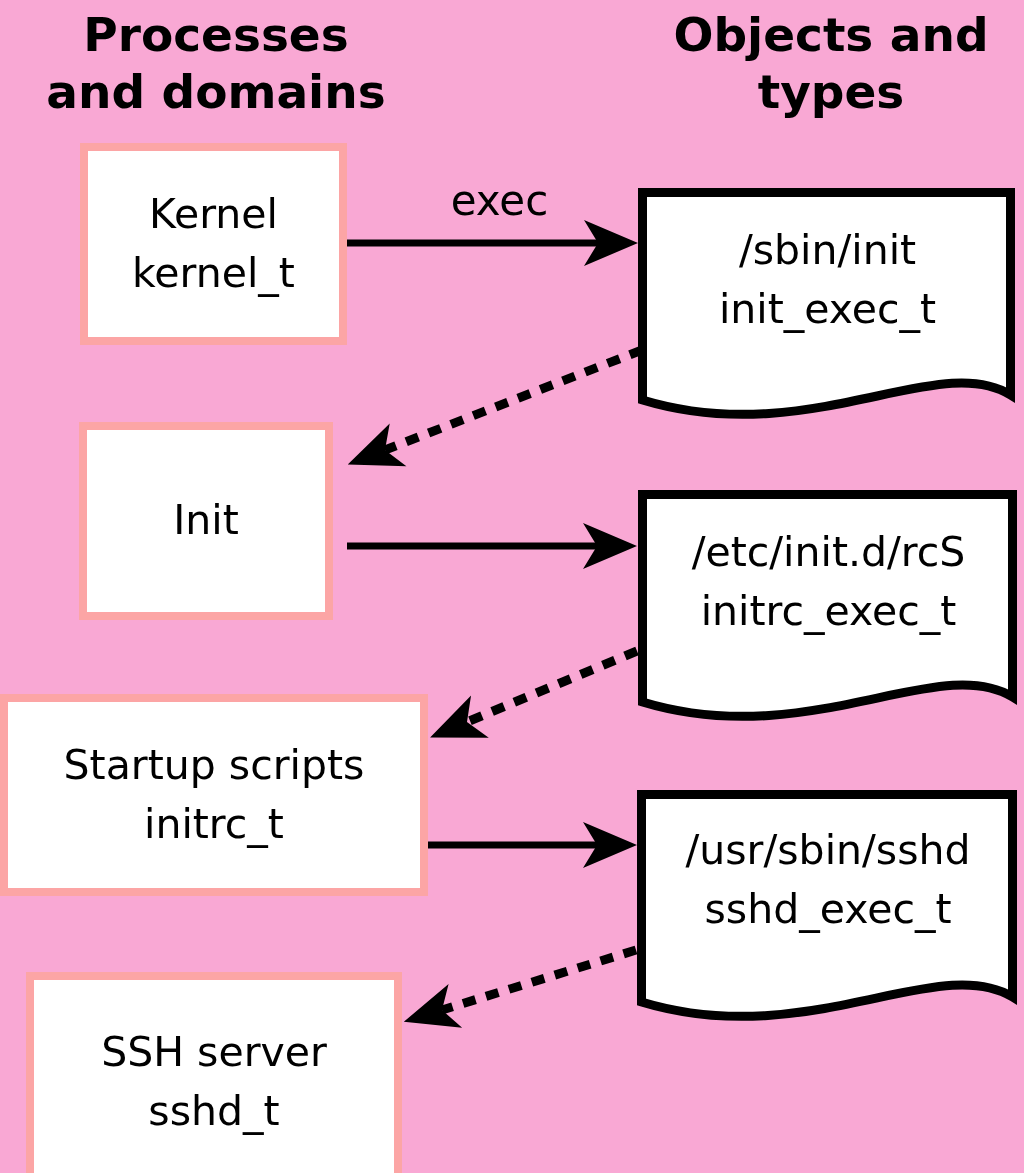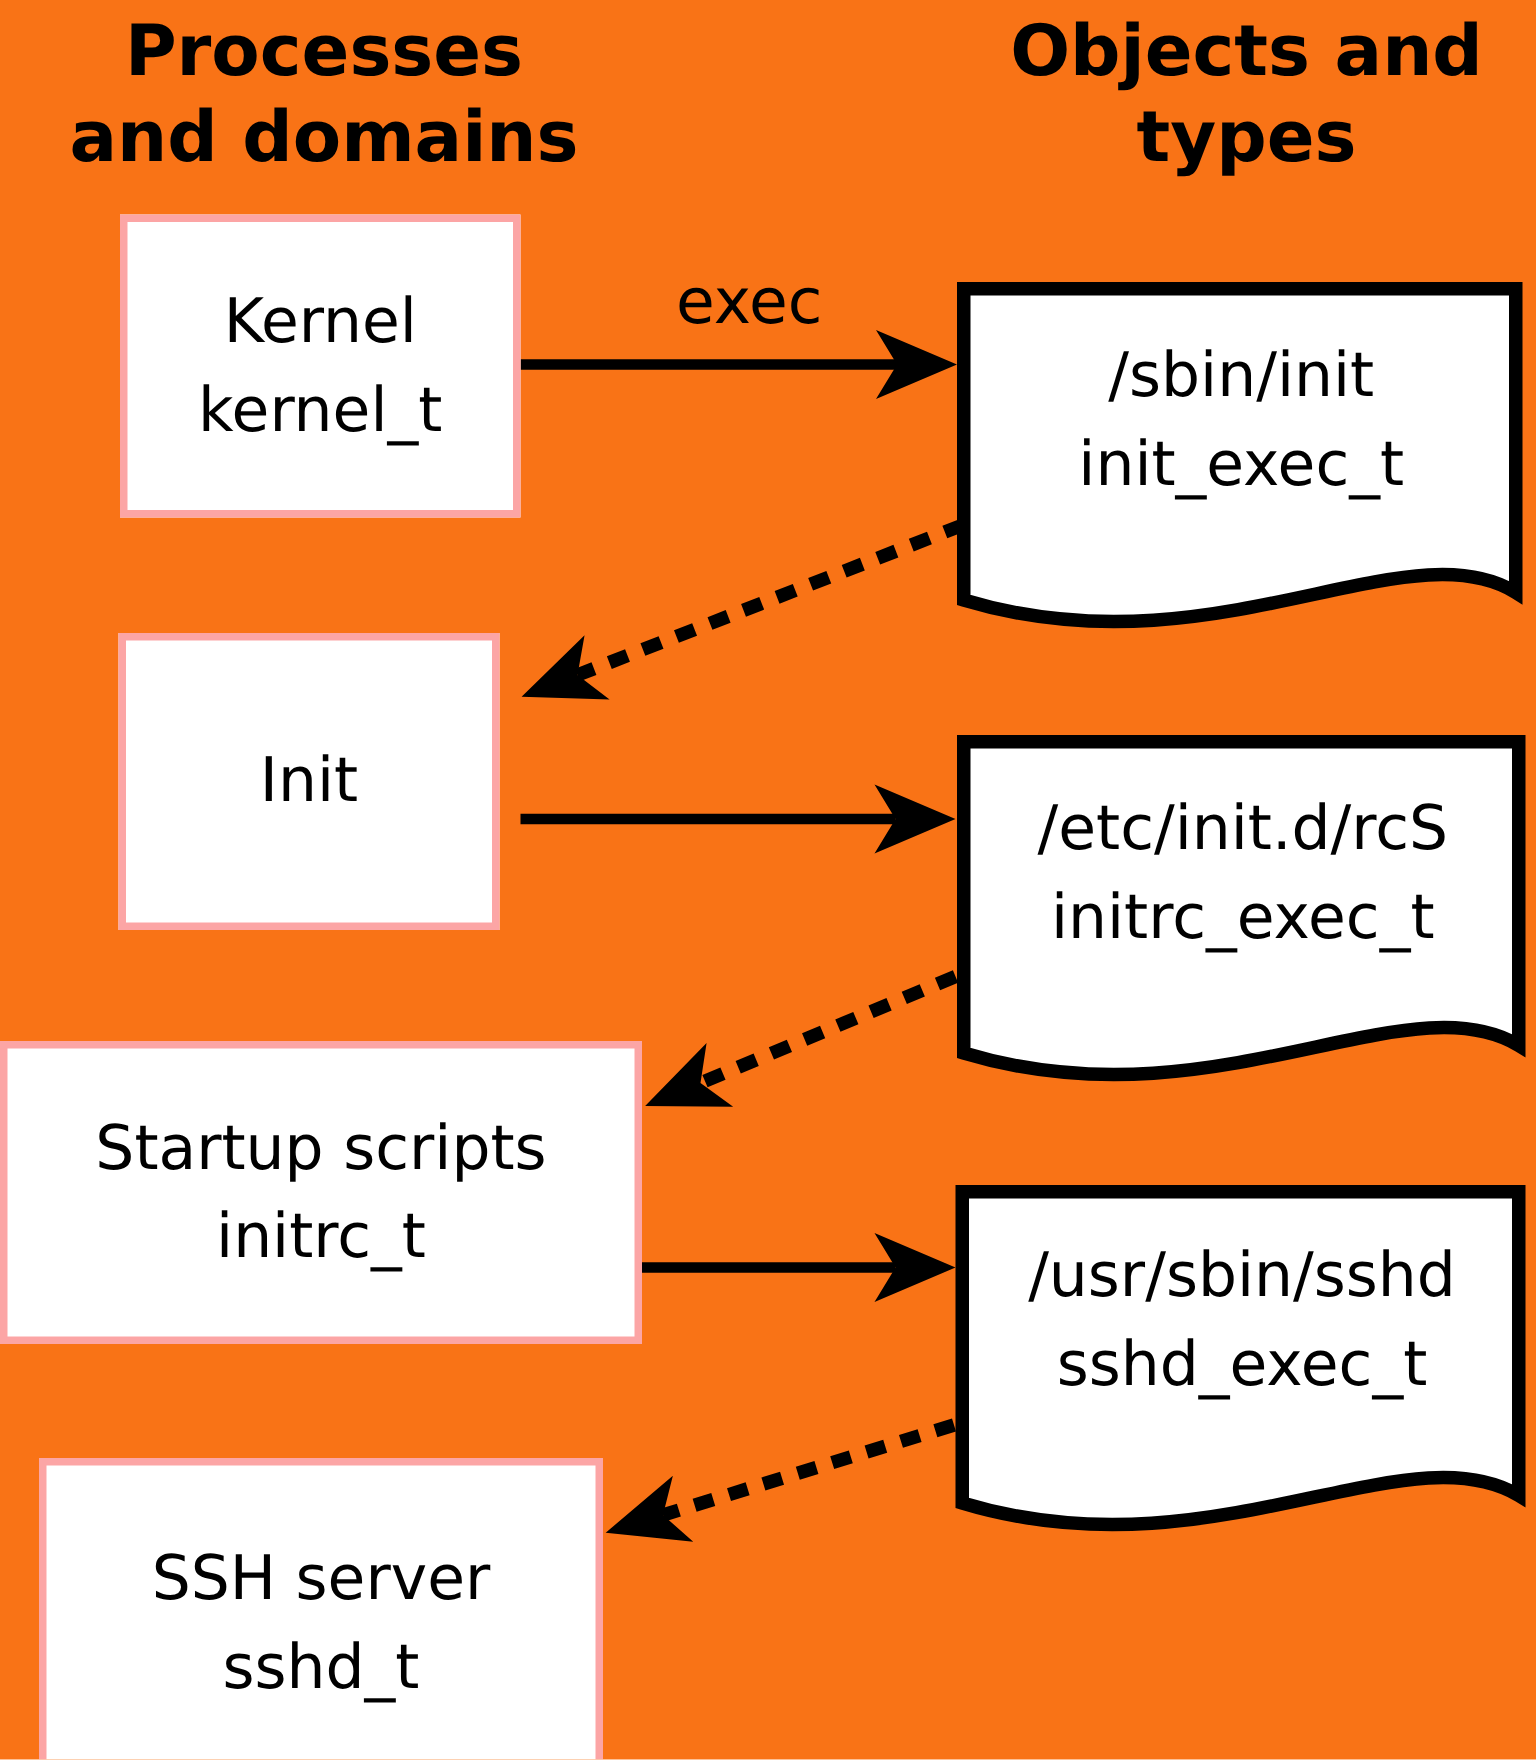--- a/index.html
+++ b/index.html
@@ -1,40 +1,40 @@
 <!DOCTYPE html>
 <html><head>
 <meta charset="utf-8">
 <style>
   html,body{margin:0;padding:0;background:#fff;}
   .stage{
     position:relative;
     width:1024px;height:1173px;
-    background:#f97316;
+    background:#f9a8d4;
     font-family:"DejaVu Sans","Liberation Sans",sans-serif;
     color:#000;
     overflow:hidden;
   }
   svg.layer{position:absolute;left:0;top:0;width:1024px;height:1173px;}
   .col-header{
     position:absolute;
     text-align:center;
     font-weight:bold;
     font-size:47px;
     line-height:1.22;
     color:#000;
     white-space:nowrap;
   }
   .col-header span{display:block;}
   #header-left{left:0;top:6px;width:432px;}
   #header-right{left:636px;top:6px;width:390px;}
   .node{
     position:absolute;
     box-sizing:border-box;
-    border:5px solid #fca5a5;
+    border:8px solid #fca5a5;
     background:#fff;
     display:flex;
     flex-direction:column;
     align-items:center;
     justify-content:center;
     text-align:center;
     font-size:41px;
     line-height:1.45;
   }
   #node-kernel {left:80px; top:143px; width:267px; height:202px;}

